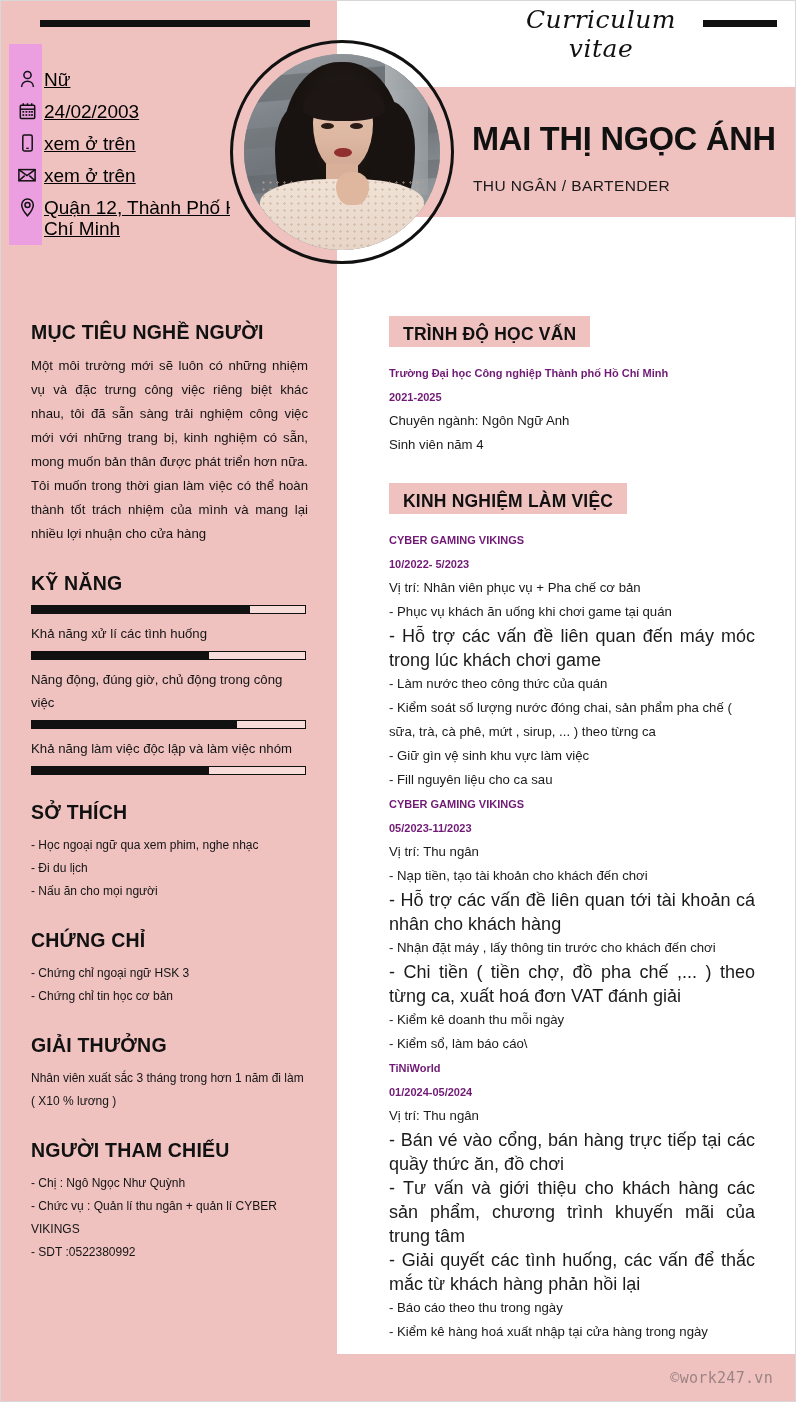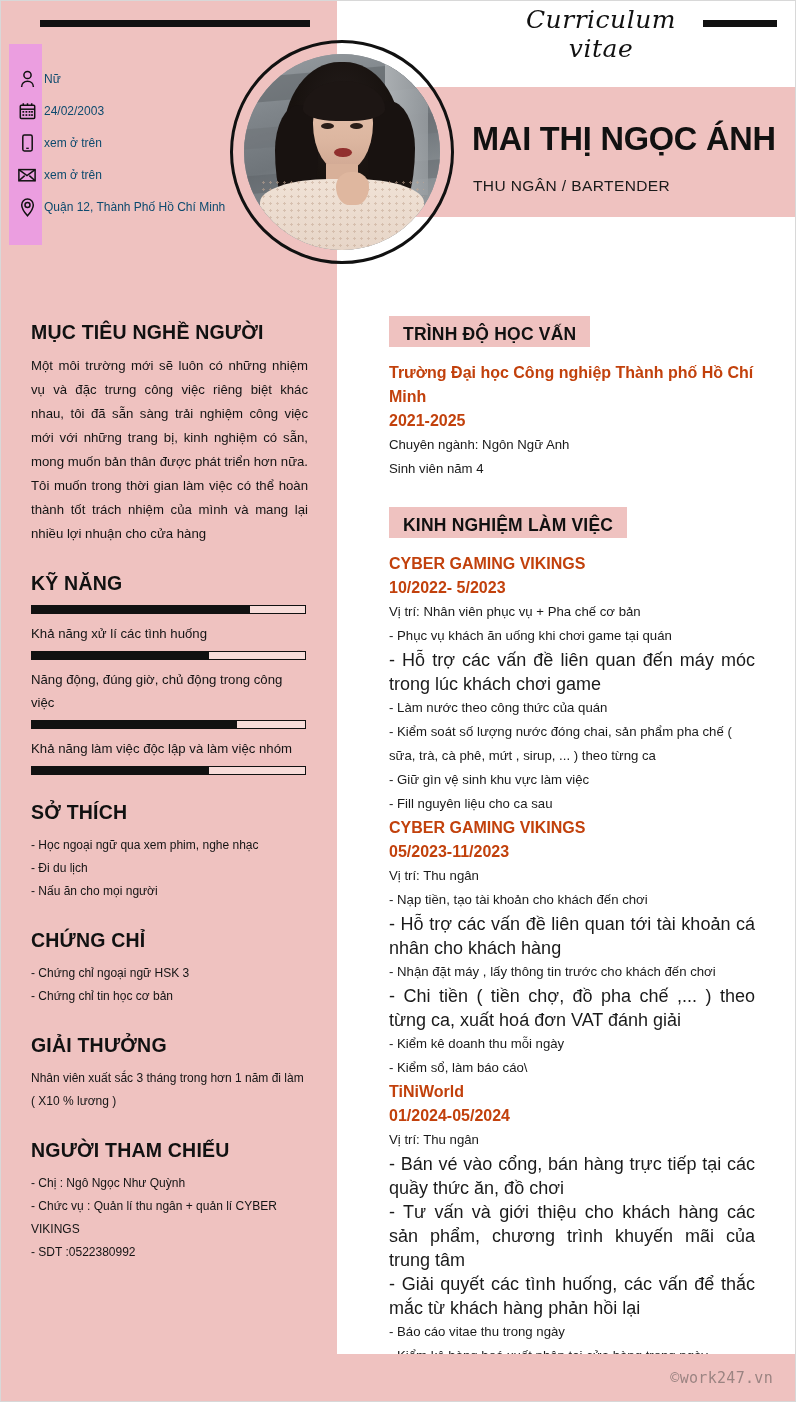--- a/index.html
+++ b/index.html
@@ -71,25 +71,26 @@
     margin-bottom: 11px;
     min-height: 20px;
   }
   .contact-ico {
     width: 28px; min-width: 28px;
     height: 20px;
     display: flex; align-items: center; justify-content: center;
   }
   .contact-ico svg { display: block; }
   .contact-txt {
-    font-size: 12px;
-    color: #0c4a6e;
+    font-size: 19px;
+    color: #000000;
     line-height: 21px;
     padding-left: 3px;
     max-width: 210px;
+    text-decoration: underline;
   }
 
   
   .photo-ring {
     position: absolute;
     left: 229px; top: 39px;
     width: 224px; height: 224px;
     border: 3.5px solid #111111;
     border-radius: 50%;
     z-index: 5;
@@ -271,24 +272,24 @@
     display: inline-block;
     background: #efc2c0;
     padding: 8px 14px 2px 14px;
     font-size: 17.5px;
     font-weight: bold;
     color: #111111;
     letter-spacing: 0.2px;
     margin-bottom: 14px;
   }
   .rc-bold {
-    font-size: 16px;
+    font-size: 11px;
     font-weight: bold;
     line-height: 24px;
-    color: #c2410c;
+    color: #701a75;
   }
   .rc-line {
     font-size: 13.2px;
     line-height: 24px;
     color: #1a1a1a;
   }
   .rc-just {
     font-size: 18px;
     line-height: 24px;
     color: #1a1a1a;
@@ -513,21 +514,21 @@
         <div class="rc-line">- Kiểm sổ, làm báo cáo\</div>
       </div>
 
       <div>
         <div class="rc-bold">TiNiWorld</div>
         <div class="rc-bold">01/2024-05/2024</div>
         <div class="rc-line">Vị trí: Thu ngân</div>
         <div class="rc-just">- Bán vé vào cổng, bán hàng trực tiếp tại các quầy thức ăn, đồ chơi</div>
         <div class="rc-just">- Tư vấn và giới thiệu cho khách hàng các sản phẩm, chương trình khuyến mãi của trung tâm</div>
         <div class="rc-just">- Giải quyết các tình huống, các vấn để thắc mắc từ khách hàng phản hồi lại</div>
-        <div class="rc-line">- Báo cáo vitae thu trong ngày</div>
+        <div class="rc-line">- Báo cáo theo thu trong ngày</div>
         <div class="rc-line">- Kiểm kê hàng hoá xuất nhập tại cửa hàng trong ngày</div>
       </div>
 
     </div>
   </div>
 
   <div class="footer-band"></div>
   <div class="footer-wm">©work247.vn</div>
 
 </div>

